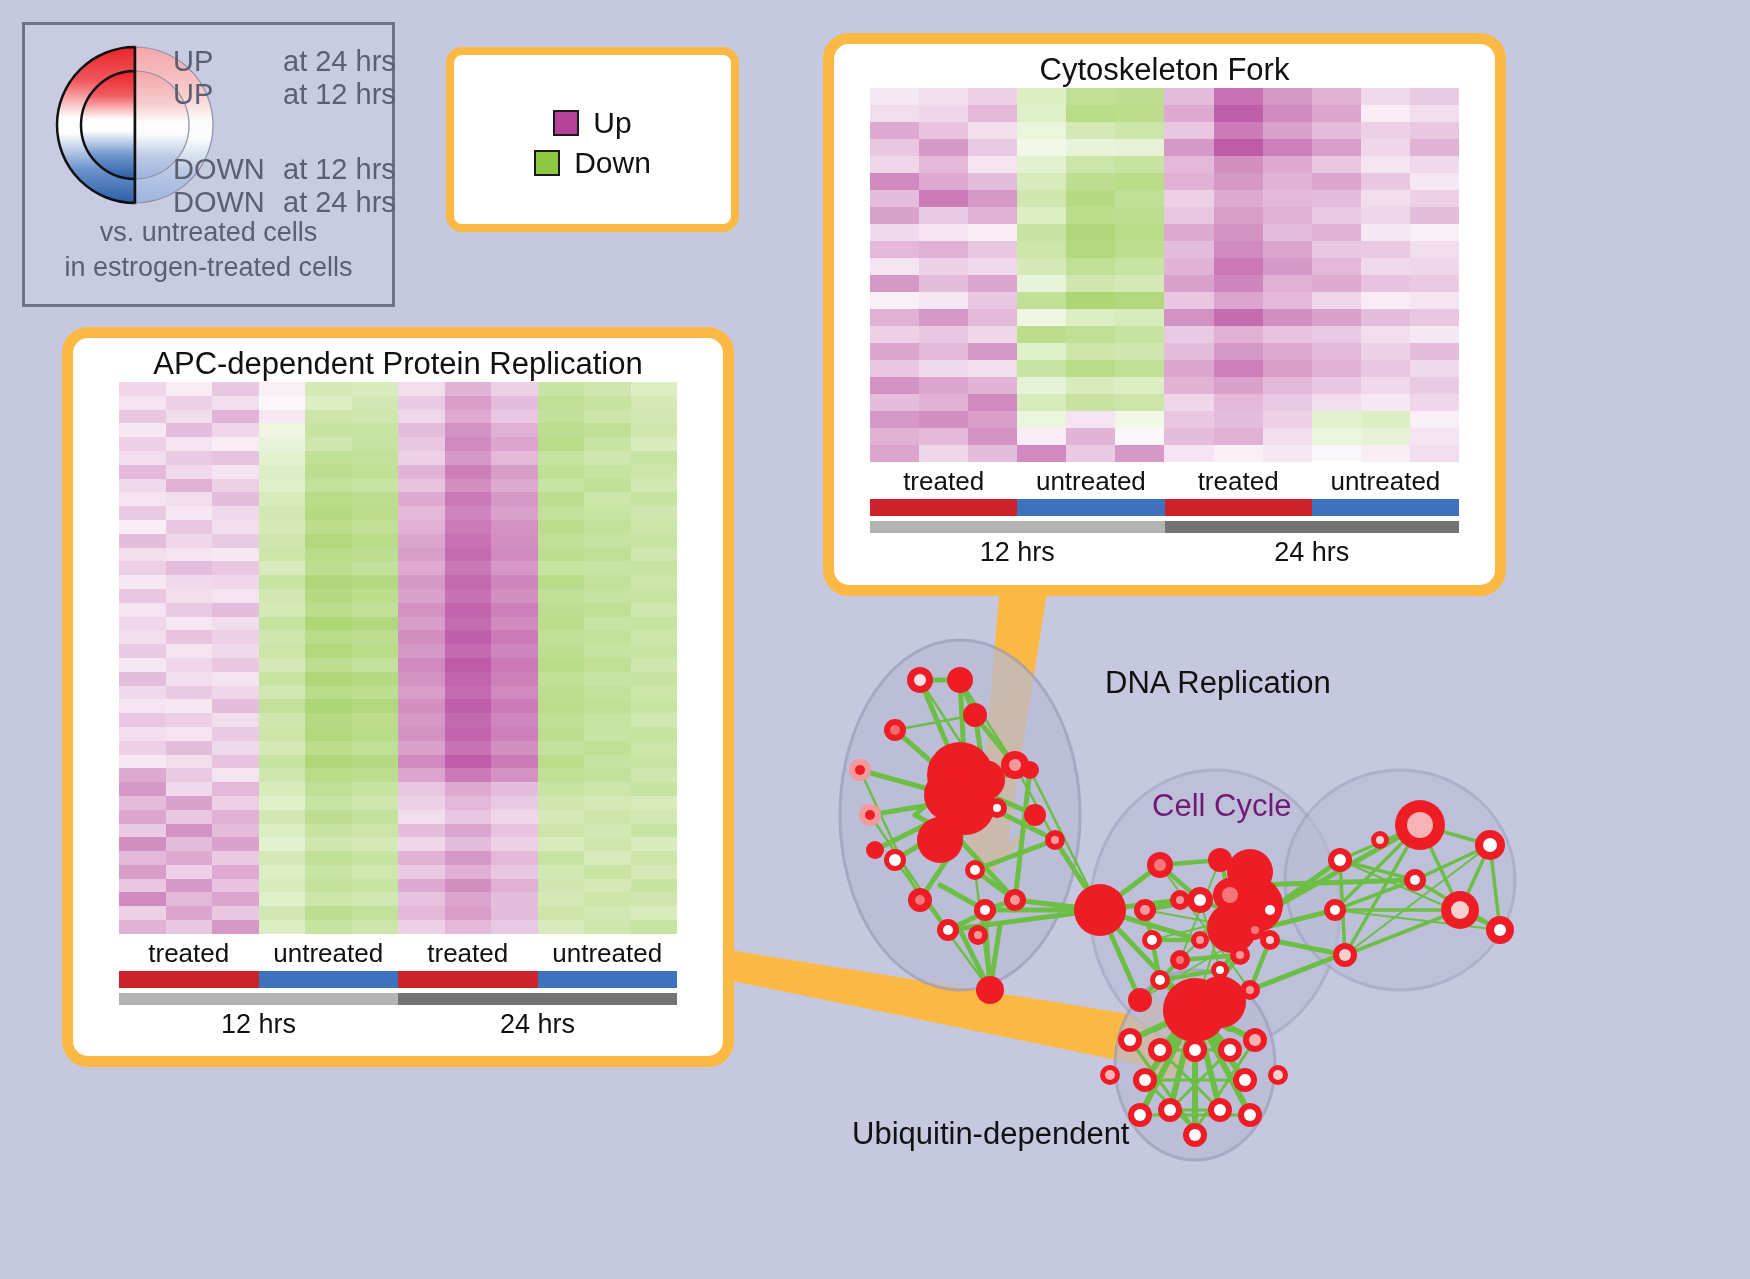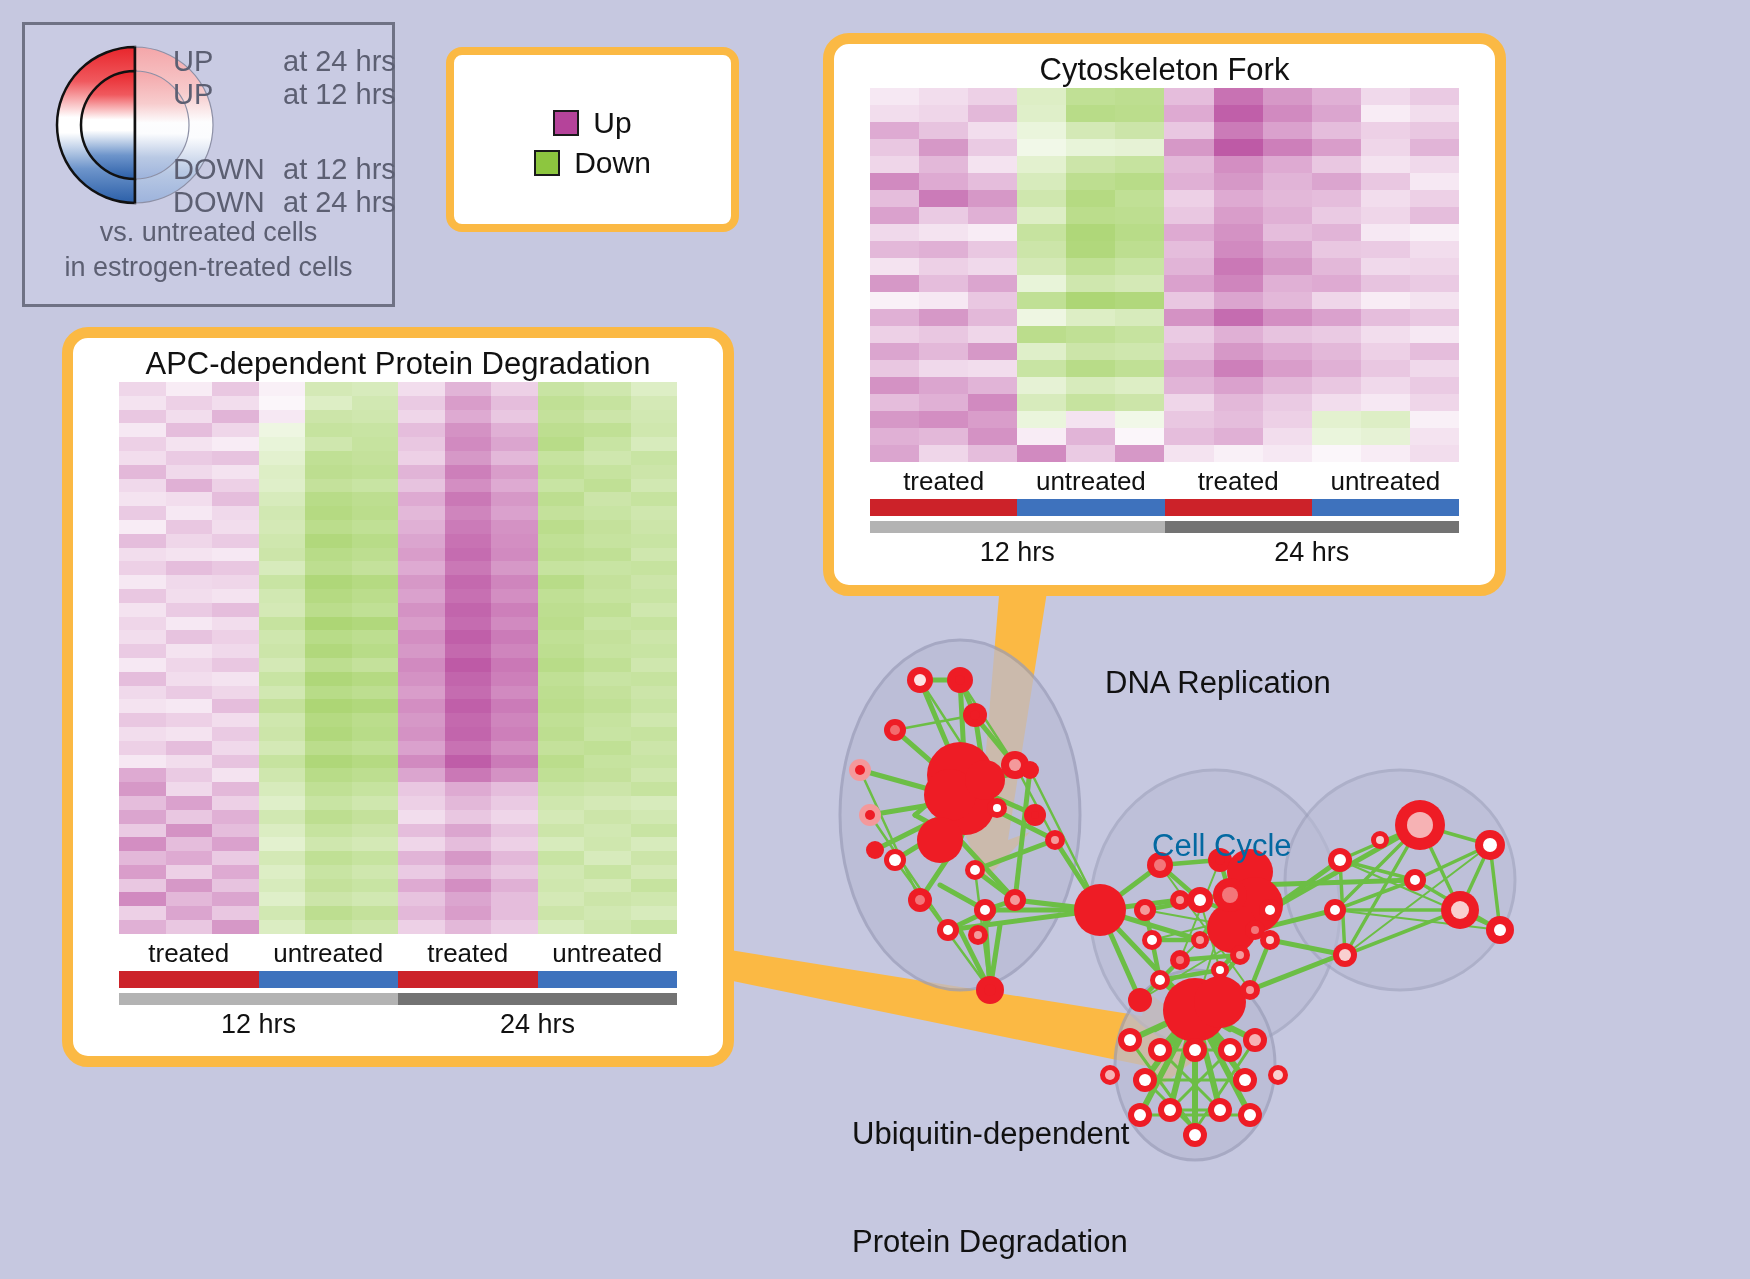--- a/index.html
+++ b/index.html
@@ -62,21 +62,21 @@
   .axis .bar2 i { flex:1; }
   .axis .hrs { display:flex; font-size:27px; color:#111; margin-top:4px; }
   .axis .hrs span { flex:1; text-align:center; }
 
   
   #network { position:absolute; left:800px; top:610px; width:800px; height:560px; }
   #network svg { display:block; }
 
   .clabel { position:absolute; font-size:31px; white-space:pre; }
   #lbl-dna   { left:1105px; top:665px; color:#111; }
-  #lbl-cc    { left:1152px; top:828px; color:#0369a1; }
+  #lbl-cc    { left:1152px; top:788px; color:#701a75; }
   #lbl-mt    { left:1382px; top:981px; color:#7e8196; line-height:1.15; text-align:left; }
   #lbl-ubi   { left:852px;  top:1044px; color:#111; line-height:1.16; }
 
   
   #arrows { position:absolute; left:0; top:0; width:1750px; height:1279px; pointer-events:none; }
 </style>
 </head>
 <body>
 
 <div class="stage">
@@ -455,21 +455,20 @@
         <circle cx="478" cy="465" r="10" fill="#ee1c25"></circle>
           <circle cx="478" cy="465" r="5" fill="#f9cfd0"></circle>
       </g>
     </svg>
   </div>
 
   <div class="clabel" id="lbl-dna">DNA Replication</div>
   <div class="clabel" id="lbl-cc">Cell Cycle</div>
   <div class="clabel" id="lbl-ubi">
     <div>Ubiquitin-dependent</div>
-    <div>Protein Degradation</div>
   </div>
 
   <div class="panel" id="panel-repfork">
     <div class="title">Cytoskeleton Fork</div>
     <div style="padding:0 36px;">
       <div class="hm" id="hm-repfork" style="grid-template-columns: repeat(12, 1fr);">
           <i style="height: 17px; background: rgb(246, 232, 243);"></i>
           <i style="height: 17px; background: rgb(242, 221, 237);"></i>
           <i style="height: 17px; background: rgb(237, 208, 230);"></i>
           <i style="height: 17px; background: rgb(221, 238, 197);"></i>
@@ -753,21 +752,21 @@
         </div>
         <div class="hrs">
           <span>12 hrs</span>
           <span>24 hrs</span>
         </div>
       </div>
     </div>
   </div>
 
   <div class="panel" id="panel-apc">
-    <div class="title">APC-dependent Protein Degradation</div>
+    <div class="title">APC-dependent Protein Replication</div>
     <div style="padding:0 46px;">
       <div class="hm" id="hm-apc" style="grid-template-columns: repeat(12, 1fr);">
           <i style="height: 13.8px; background: rgb(239, 214, 233);"></i>
           <i style="height: 13.8px; background: rgb(248, 236, 245);"></i>
           <i style="height: 13.8px; background: rgb(233, 199, 225);"></i>
           <i style="height: 13.8px; background: rgb(249, 240, 247);"></i>
           <i style="height: 13.8px; background: rgb(212, 233, 182);"></i>
           <i style="height: 13.8px; background: rgb(215, 235, 188);"></i>
           <i style="height: 13.8px; background: rgb(242, 221, 237);"></i>
           <i style="height: 13.8px; background: rgb(225, 180, 215);"></i>

